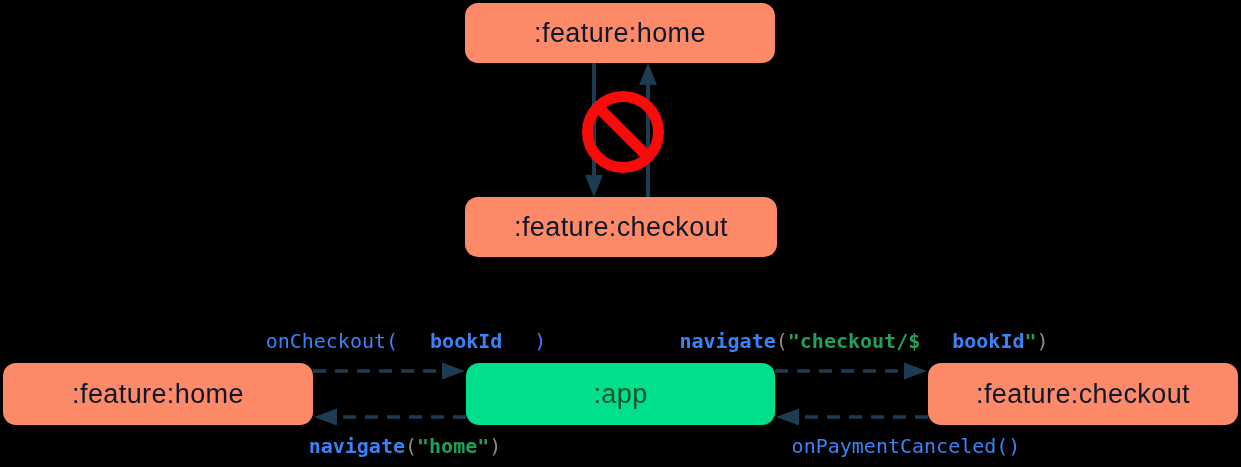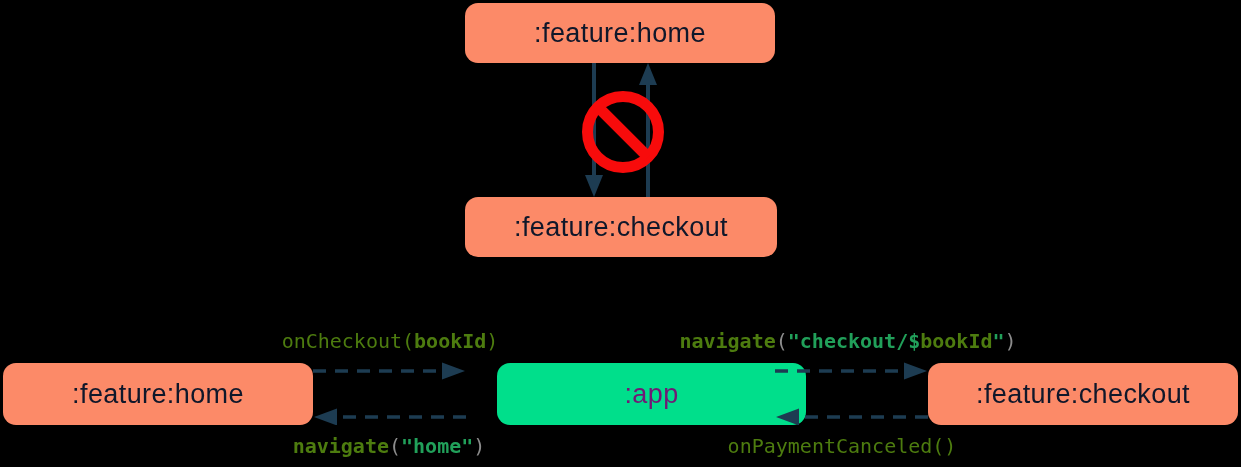--- a/index.html
+++ b/index.html
@@ -24,22 +24,21 @@
     font-size: 27px;
     letter-spacing: 0.4px;
     white-space: nowrap;
   }
   .node-feature {
     background: #FC8A68;
     color: #0f172a;
   }
   .node-app {
     background: #00DF8B;
-    color: #701a75;
-    margin-left: 31px;
+    color: #14532d;
   }
   .top-home      { left: 465px; top: 3px;   width: 310px; height: 60px; }
   .top-checkout  { left: 465px; top: 197px; width: 312px; height: 60px; }
   .bot-home      { left: 3px;   top: 363px; width: 310px; height: 62px; }
   .bot-app       { left: 466px; top: 363px; width: 309px; height: 62px; }
   .bot-checkout  { left: 928px; top: 363px; width: 310px; height: 62px; }
   svg.overlay {
     position: absolute;
     display: block;
   }
@@ -51,22 +50,22 @@
     position: absolute;
     transform: translateX(-50%);
     white-space: nowrap;
     font-family: "DejaVu Sans Mono", monospace;
     font-size: 20px;
     line-height: 24px;
   }
   .lbl-oncheckout { left: 390px; top: 329px; }
   .lbl-navcheckout{ left: 848px; top: 329px; }
   .lbl-navhome    { left: 389px; top: 434px; }
-  .lbl-onpayment  { left: 842px; top: 434px; text-decoration: underline; }
-  .c-navy  { color: #4d7c0f; }
+  .lbl-onpayment  { left: 890px; top: 434px; text-decoration: underline; }
+  .c-navy  { color: #3b82f6; margin-left: 32px; }
   .c-green { color: #21A05A; font-weight: bold; }
   .c-gray  { color: #8C8C8C; }
   .b       { font-weight: bold; text-align: right; }
 </style>
 </head>
 <body>
 
 <div class="canvas">
 
   <div class="node node-feature top-home">

